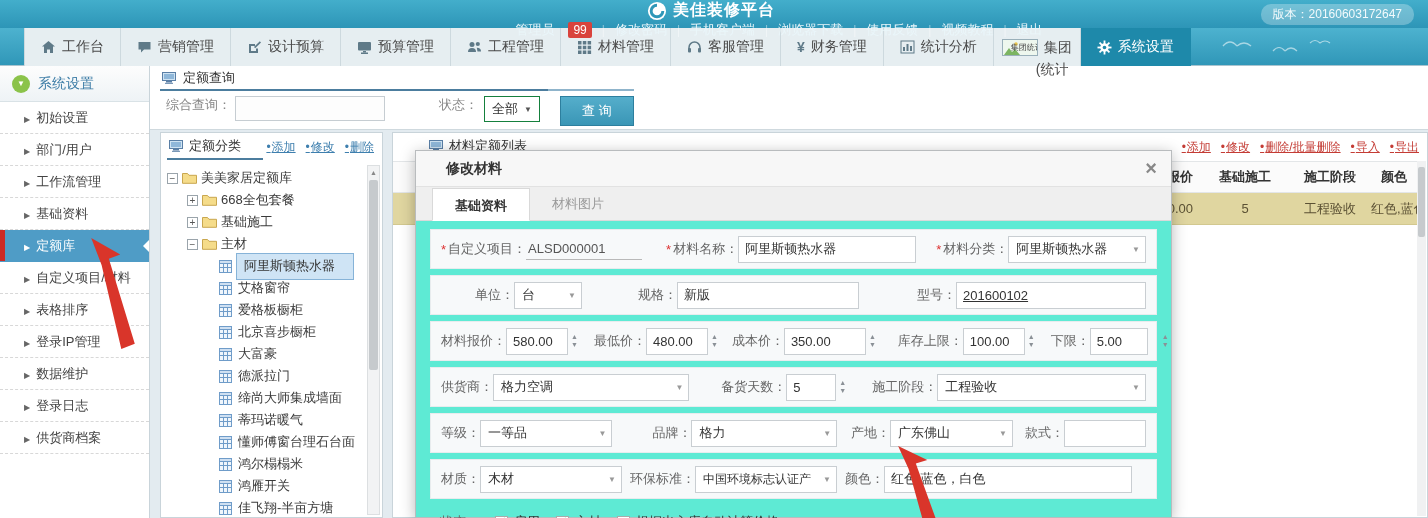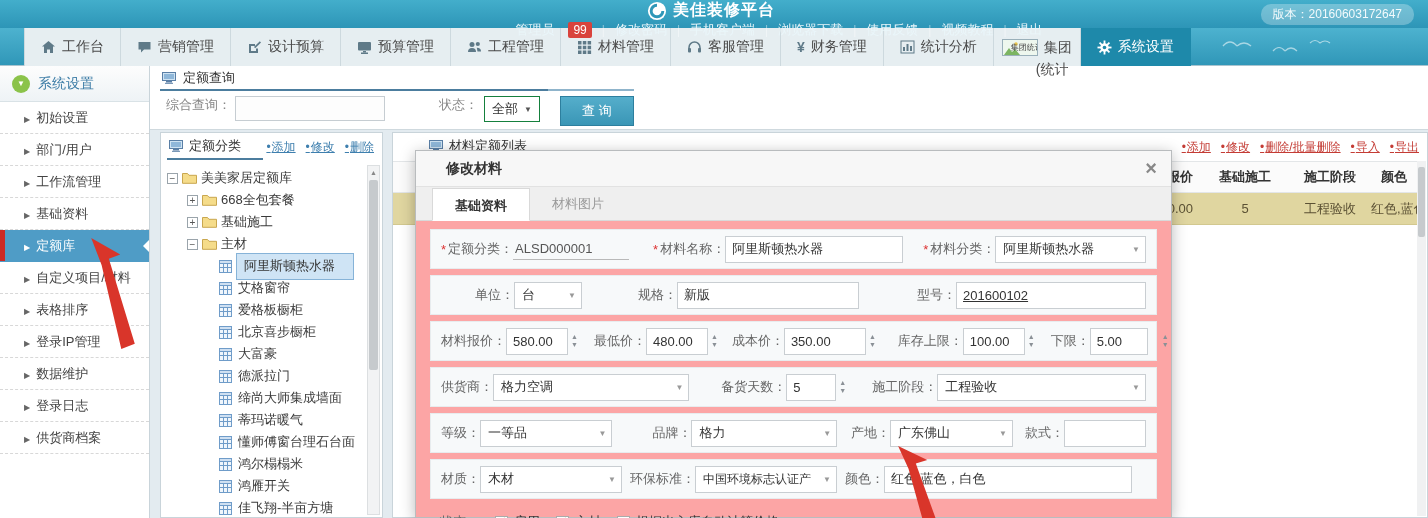--- a/index.html
+++ b/index.html
@@ -111,21 +111,21 @@
     background:#e0d6a0; border-bottom:1px solid #d2c88f; display:flex; justify-content:flex-end;
     align-items:center; font-size:13px; color:#5b5134; }
   .c1 { width:100px; text-align:right; padding-right:8px; }
   .c2 { width:88px; text-align:center; }
   .c3 { width:82px; text-align:center; }
   .c4 { width:46px; text-align:left; overflow:hidden; white-space:nowrap; }
   .list-scroll { position:absolute; right:1px; top:28px; bottom:1px; width:9px; background:#f0f1f2; }
   .list-scroll .v-thumb { top:6px; height:70px; left:1px; right:1px; }
 
   
-  .modal { position:absolute; left:415px; top:150px; width:757px; height:368px; background:#fca5a5;
+  .modal { position:absolute; left:415px; top:150px; width:757px; height:368px; background:#5eead4;
     border:1px solid #b9bcbe; box-shadow:0 3px 14px rgba(0,0,0,.28); z-index:10; }
   .m-head { height:36px; display:flex; align-items:center; padding-left:30px;
     background:#f7f7f7; border-bottom:1px solid #e2e2e2; font-size:14px; font-weight:bold; color:#333; }
   .m-close { position:absolute; right:14px; top:6px; font-size:20px; color:#888; cursor:pointer; }
   .m-tabs { height:34px; background:#efefef; border-bottom:1px solid #d9d9d9; display:flex;
     align-items:flex-end; padding-left:16px; }
   .m-tab { height:33px; line-height:33px; padding:0 22px; font-size:13px; color:#999; cursor:pointer; }
   .m-tab.active { background:#fff; border:1px solid #d9d9d9; border-bottom:1px solid #fff;
     color:#333; font-weight:bold; margin-bottom:-1px; }
   .m-body { padding:8px 14px 0 14px; }
@@ -507,21 +507,21 @@
     <span class="m-close">×</span>
   </div>
   <div class="m-tabs">
     <span class="m-tab active">基础资料</span>
     <span class="m-tab">材料图片</span>
   </div>
   <div class="m-body">
 
     <div class="mrow">
       <span class="star">*</span>
-      <span class="lbl">定额分类：</span>
+      <span class="lbl">自定义项目：</span>
       <span class="uval">ALSD000001</span>
       <span class="star" style="margin-left:24px">*</span>
       <span class="lbl">材料名称：</span>
       <input class="inp" style="width: 178px;" value="阿里斯顿热水器">
       <span class="star" style="margin-left:20px">*</span>
       <span class="lbl">材料分类：</span>
       <span class="sel" style="width:192px">
         <span>阿里斯顿热水器</span>
         <span class="car">▼</span>
       </span>

